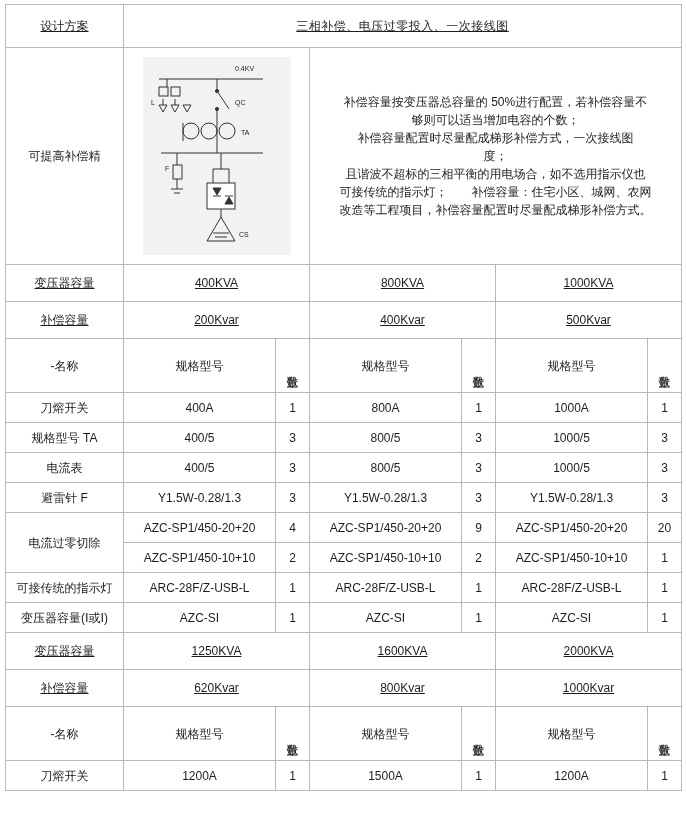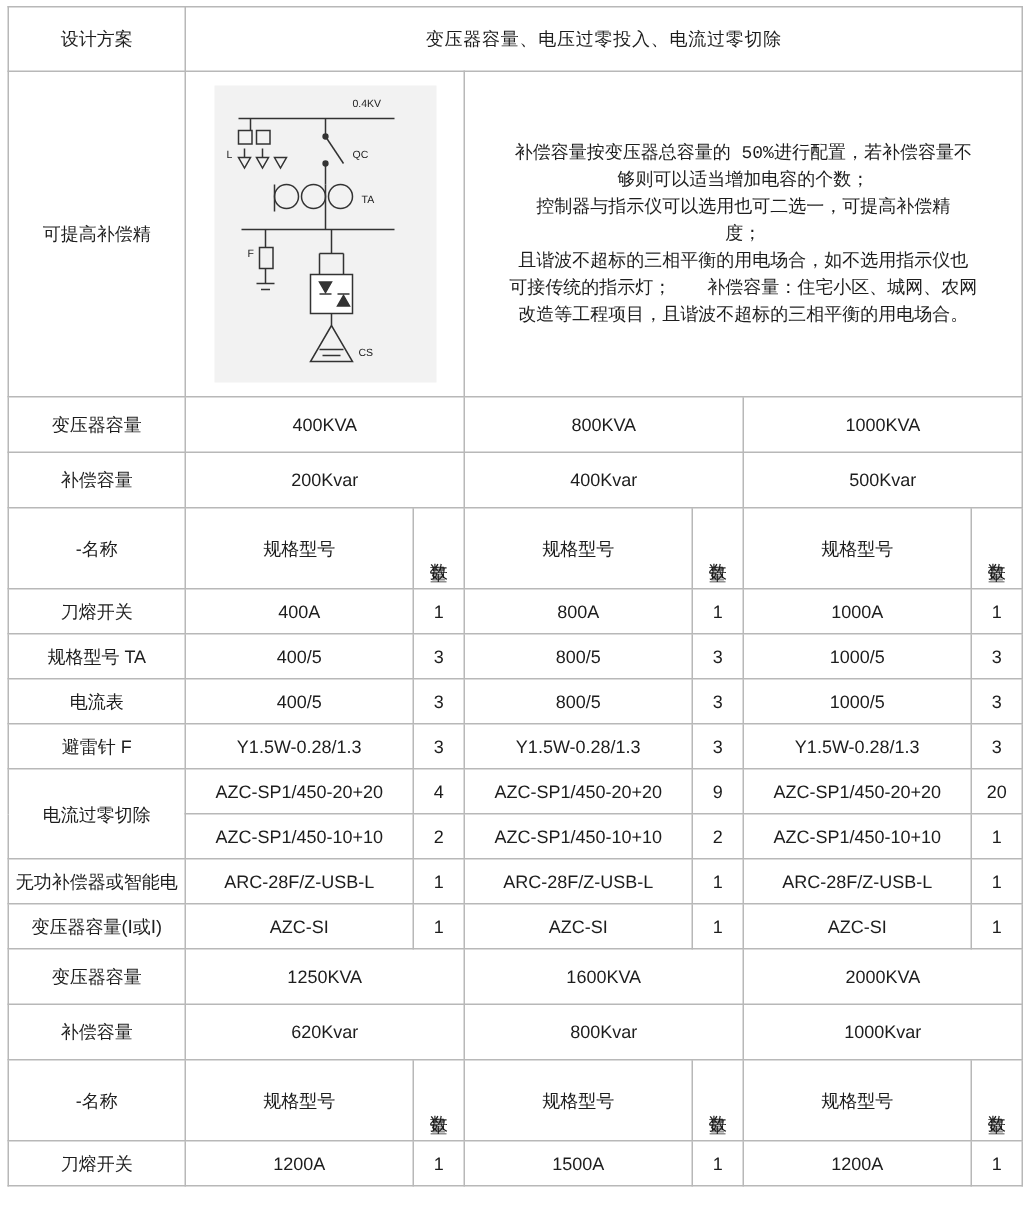--- a/index.html
+++ b/index.html
@@ -32,50 +32,49 @@
     text-align: center;
     vertical-align: middle;
     padding: 3px 2px;
     line-height: 1.5;
     color: #1d1d1d;
   }
   .hdr-left { width: 118px; }
   .col-spec { width: 152px; }
   .col-qty  { width: 34px; }
 
-  .title-row td { height: 36px; font-size: 13px; }
+  .title-row td { height: 36px; font-size: 13px; text-decoration: underline; }
   .title-desc { letter-spacing: 0.5px; }
 
   .diagram-cell {
     padding: 0;
     height: 210px;
   }
   .desc-cell {
     text-align: left;
     padding: 8px 12px 8px 14px;
     font-size: 12.5px;
     line-height: 1.85;
-    font-family: Liberation Mono, monospace;
   }
   .desc-cell p {
     margin: 0;
     text-indent: 0;
   }
   .qty-vert {
     writing-mode: vertical-rl;
     text-orientation: upright;
     letter-spacing: 2px;
     line-height: 1;
     display: inline-block;
     font-size: 12px;
   }
   .rowname { font-size: 12px; }
   .tall { height: 54px; }
   .med { height: 30px; }
-  .cap-row td { height: 30px; }
+  .cap-row td { height: 30px; text-decoration: underline; }
 
   
   .schem-wrap {
     width: 100%;
     height: 210px;
     display: flex;
     align-items: center;
     justify-content: center;
     background: #ffffff;
   }
@@ -97,21 +96,21 @@
       <col class="col-qty">
       <col class="col-spec">
       <col class="col-qty">
       <col class="col-spec">
       <col class="col-qty">
     </colgroup>
 
     <tbody>
         <tr class="title-row">
       <td>设计方案</td>
-      <td class="title-desc" colspan="6">变压器容量、电压过零投入、电流过零切除</td>
+      <td class="title-desc" colspan="6">三相补偿、电压过零投入、一次接线图</td>
     </tr>
 
     <tr>
       <td>可提高补偿精</td>
       <td class="diagram-cell" colspan="2">
         <div class="schem-wrap">
           <div class="schem-box">
             <svg width="148" height="198" viewBox="0 0 148 198">
               <g stroke="#333" stroke-width="1" fill="none">
 
@@ -172,25 +171,25 @@
                 <text x="96" y="180">CS</text>
                 <text x="8" y="48">L</text>
               </g>
             </svg>
           </div>
         </div>
       </td>
       <td class="desc-cell" colspan="4">
         <p>补偿容量按变压器总容量的 50%进行配置，若补偿容量不</p>
         <p>够则可以适当增加电容的个数；</p>
-        <p>控制器与指示仪可以选用也可二选一，可提高补偿精</p>
+        <p>补偿容量配置时尽量配成梯形补偿方式，一次接线图</p>
         <p>度；</p>
         <p>且谐波不超标的三相平衡的用电场合，如不选用指示仪也</p>
         <p>可接传统的指示灯；　　补偿容量：住宅小区、城网、农网</p>
-        <p>改造等工程项目，且谐波不超标的三相平衡的用电场合。</p>
+        <p>改造等工程项目，补偿容量配置时尽量配成梯形补偿方式。</p>
       </td>
     </tr>
 
     <tr class="cap-row">
       <td>变压器容量</td>
       <td colspan="2">400KVA</td>
       <td colspan="2">800KVA</td>
       <td colspan="2">1000KVA</td>
     </tr>
     <tr class="cap-row">
@@ -259,21 +258,21 @@
     <tr class="med">
       <td>AZC-SP1/450-10+10</td>
       <td>2</td>
       <td>AZC-SP1/450-10+10</td>
       <td>2</td>
       <td>AZC-SP1/450-10+10</td>
       <td>1</td>
     </tr>
 
     <tr class="med">
-      <td class="rowname">无功补偿器或智能电</td>
+      <td class="rowname">可接传统的指示灯</td>
       <td>ARC-28F/Z-USB-L</td>
       <td>1</td>
       <td>ARC-28F/Z-USB-L</td>
       <td>1</td>
       <td>ARC-28F/Z-USB-L</td>
       <td>1</td>
     </tr>
     <tr class="med">
       <td class="rowname">变压器容量(Ⅰ或Ⅰ)</td>
       <td>AZC-SI</td>

